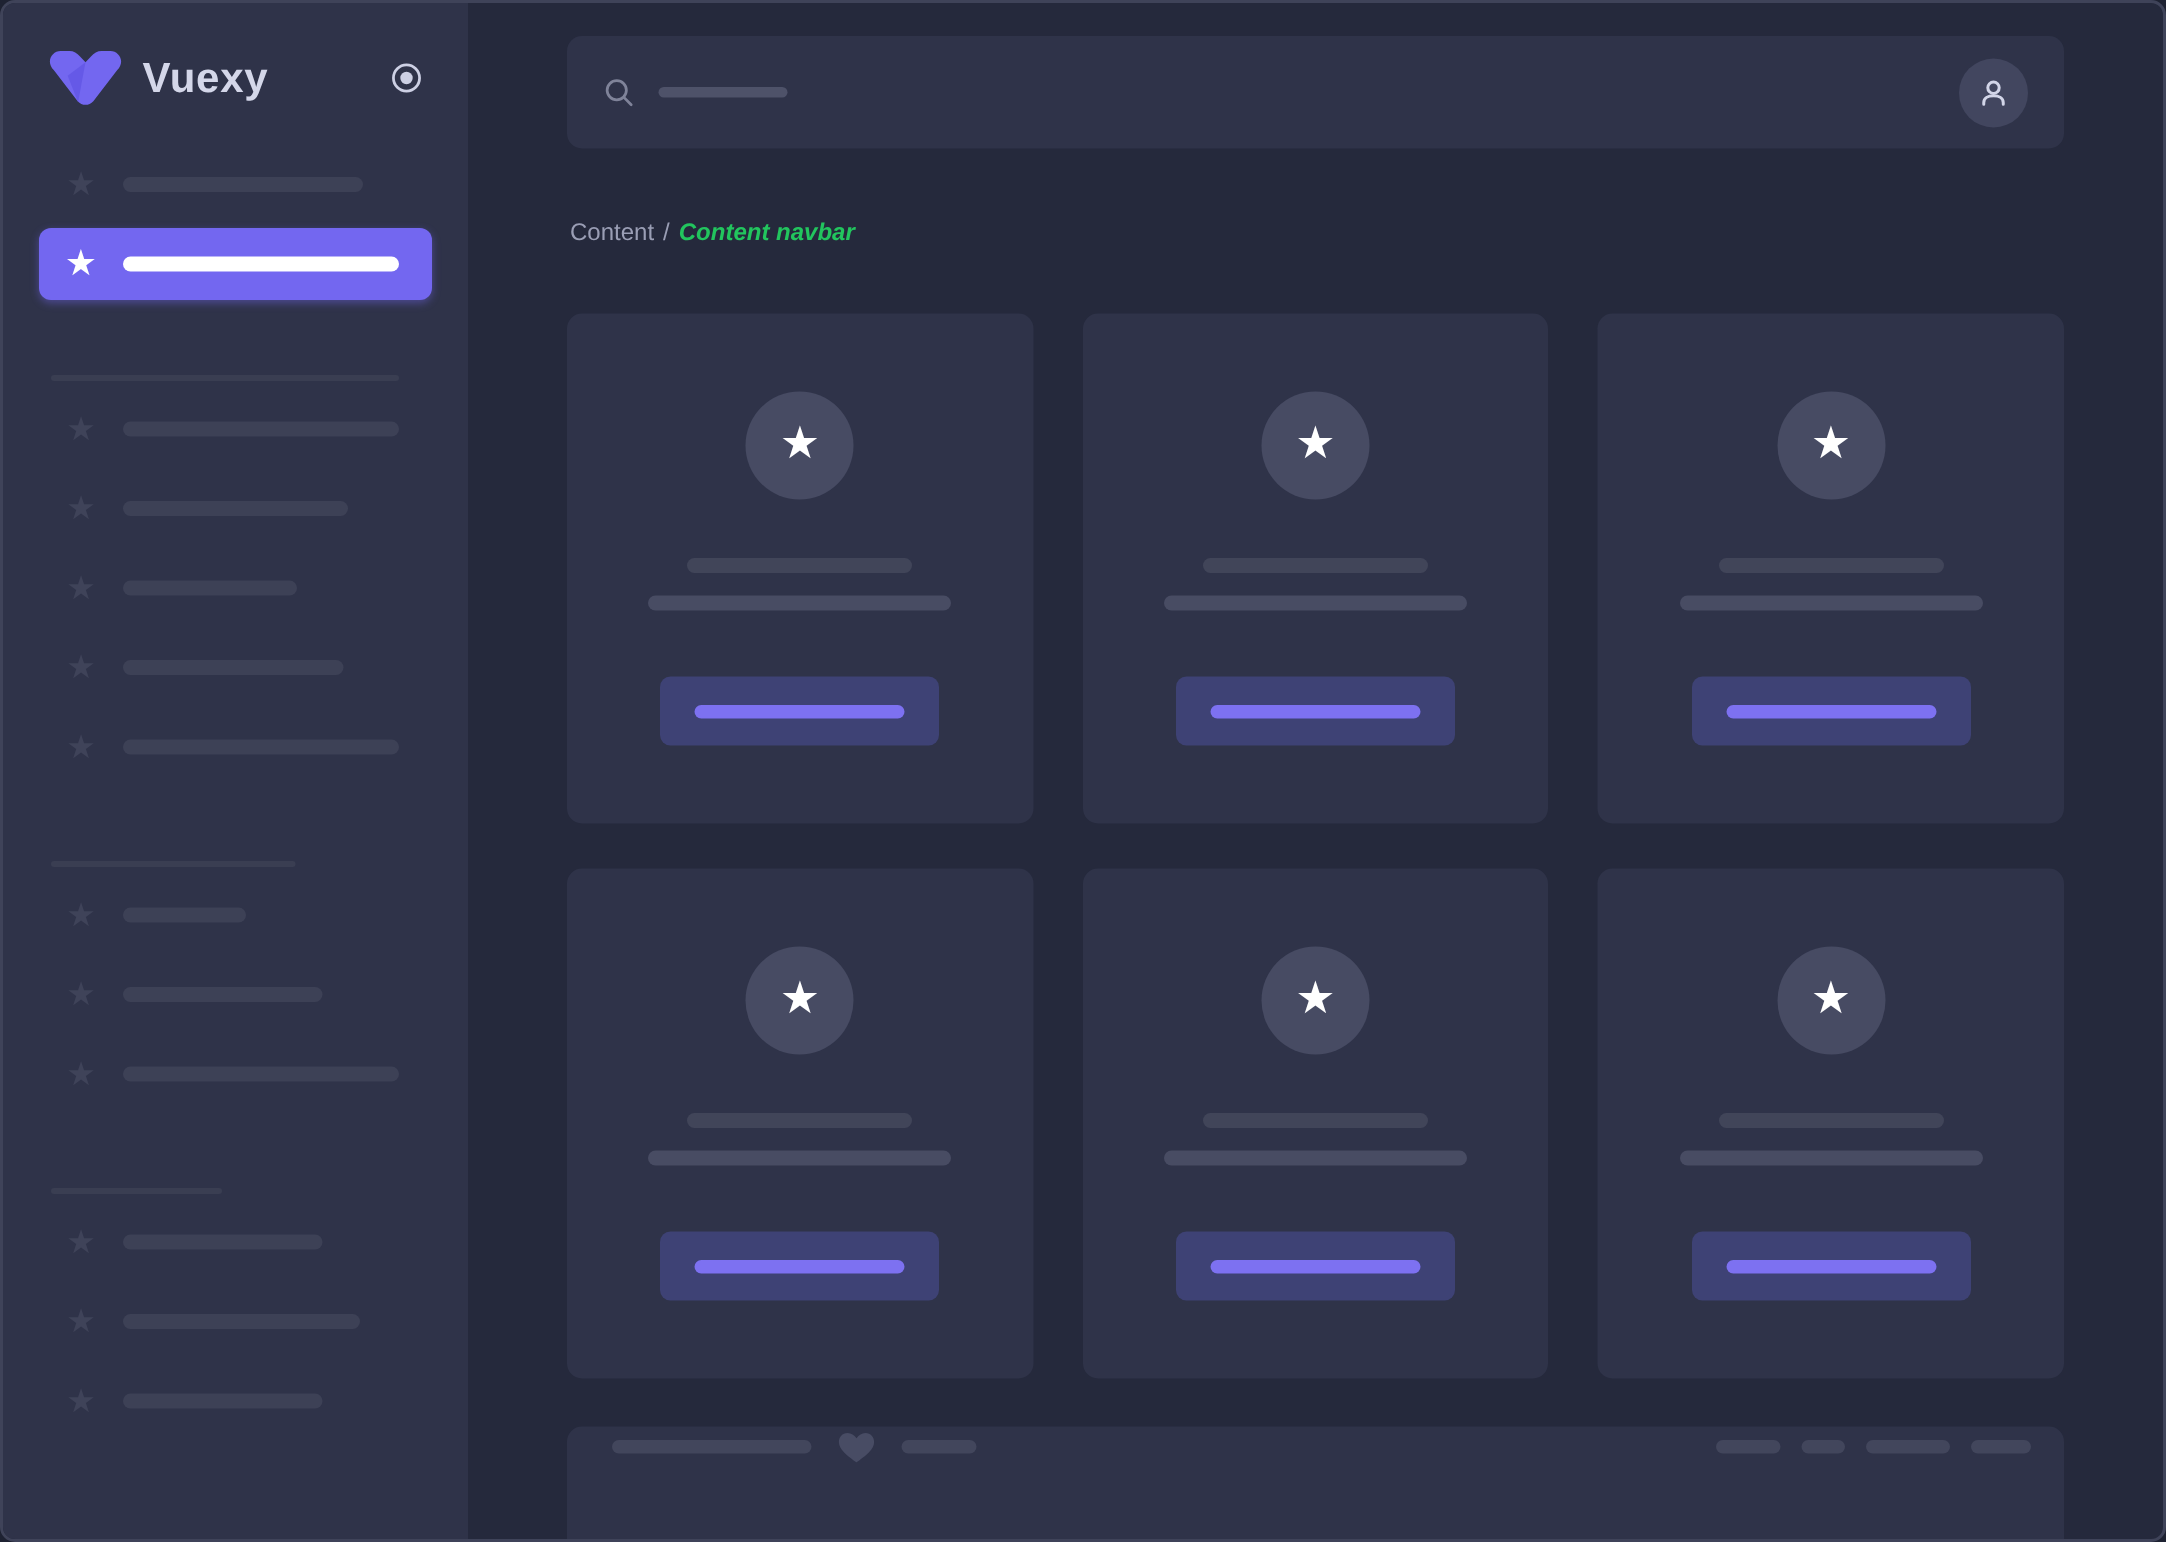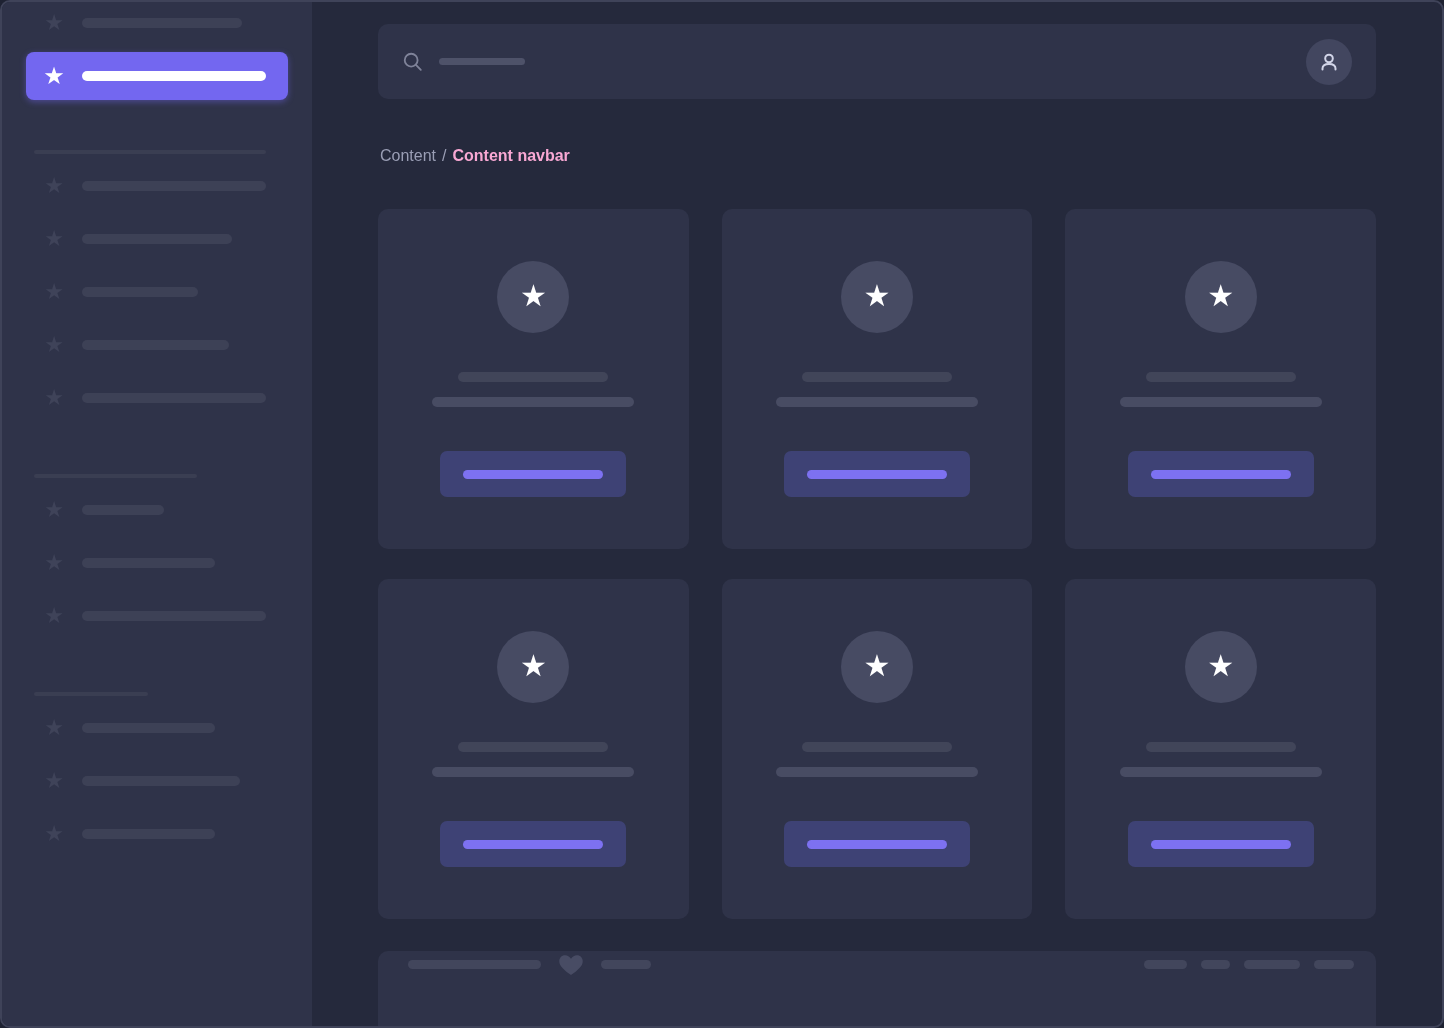--- a/index.html
+++ b/index.html
@@ -86,21 +86,21 @@
     width: 46px; height: 46px; border-radius: 50%;
     background: #42465f;
     display: flex; align-items: center; justify-content: center;
     cursor: pointer;
   }
   .breadcrumb {
     margin-top: 48px; margin-left: 2px;
     font-size: 16px; color: #9a9eb5; line-height: 18px;
   }
   .breadcrumb .sep { margin: 0 6px; }
-  .breadcrumb .current { color: #f9a8d4; font-weight: 700; }
+  .breadcrumb .current { color: #22c55e; font-weight: 700; font-style: italic; }
   .grid {
     margin-top: 44px;
     display: grid;
     grid-template-columns: repeat(3, 1fr);
     column-gap: 33px; row-gap: 30px;
   }
   .card {
     height: 340px; background: #2f3349;
     border-radius: 10px;
     display: flex; flex-direction: column; align-items: center;
@@ -136,20 +136,35 @@
   .fbar { height: 9px; border-radius: 4.5px; background: #42465c; }
   .heart-wrap { width: 26px; height: 24px; margin: 0 17px; display: flex; cursor: pointer; }
   .footer-right { margin-left: auto; display: flex; gap: 14px; align-items: center; }
 </style>
 </head>
 <body>
 
 <div class="screen">
 
   <aside class="sidebar">
+    <div class="sidebar-header">
+      <span class="logo-wrap">
+        <svg viewBox="0 0 52 40" width="50" height="38">
+          <path fill="#7367f0" d="M1 8.5C1 4.4 4.4 1 8.5 1h6.2c2.9 0 5.6 1.4 7.3 3.8L26 9l4-4.2C31.7 2.4 34.4 1 37.3 1h6.2C47.6 1 51 4.4 51 8.5c0 2.2-1 4.4-2.7 5.9L31.5 36.3c-3 3.4-8 3.4-11 0L3.7 14.4C2 12.9 1 10.7 1 8.5z"></path>
+          <path fill="#5a4ee0" opacity="0.55" d="M26 9l-5.2 28-7.3-18.5z"></path>
+        </svg>
+      </span>
+      <span class="brand">Vuexy</span>
+      <span class="pin-toggle">
+        <svg viewBox="0 0 24 24" width="22" height="22">
+          <circle cx="12" cy="12" r="9.5" fill="none" stroke="#cdd0e4" stroke-width="2"></circle>
+          <circle cx="12" cy="12" r="4.5" fill="#cdd0e4"></circle>
+        </svg>
+      </span>
+    </div>
     <nav class="menu" id="menu">
         <div class="menu-group">
           <div class="menu-item">
             <span class="star">★</span>
             <span class="bar" style="width: 160px;"></span>
           </div>
           <div class="menu-item active">
             <span class="star">★</span>
             <span class="bar" style="width: 184px;"></span>
           </div>

